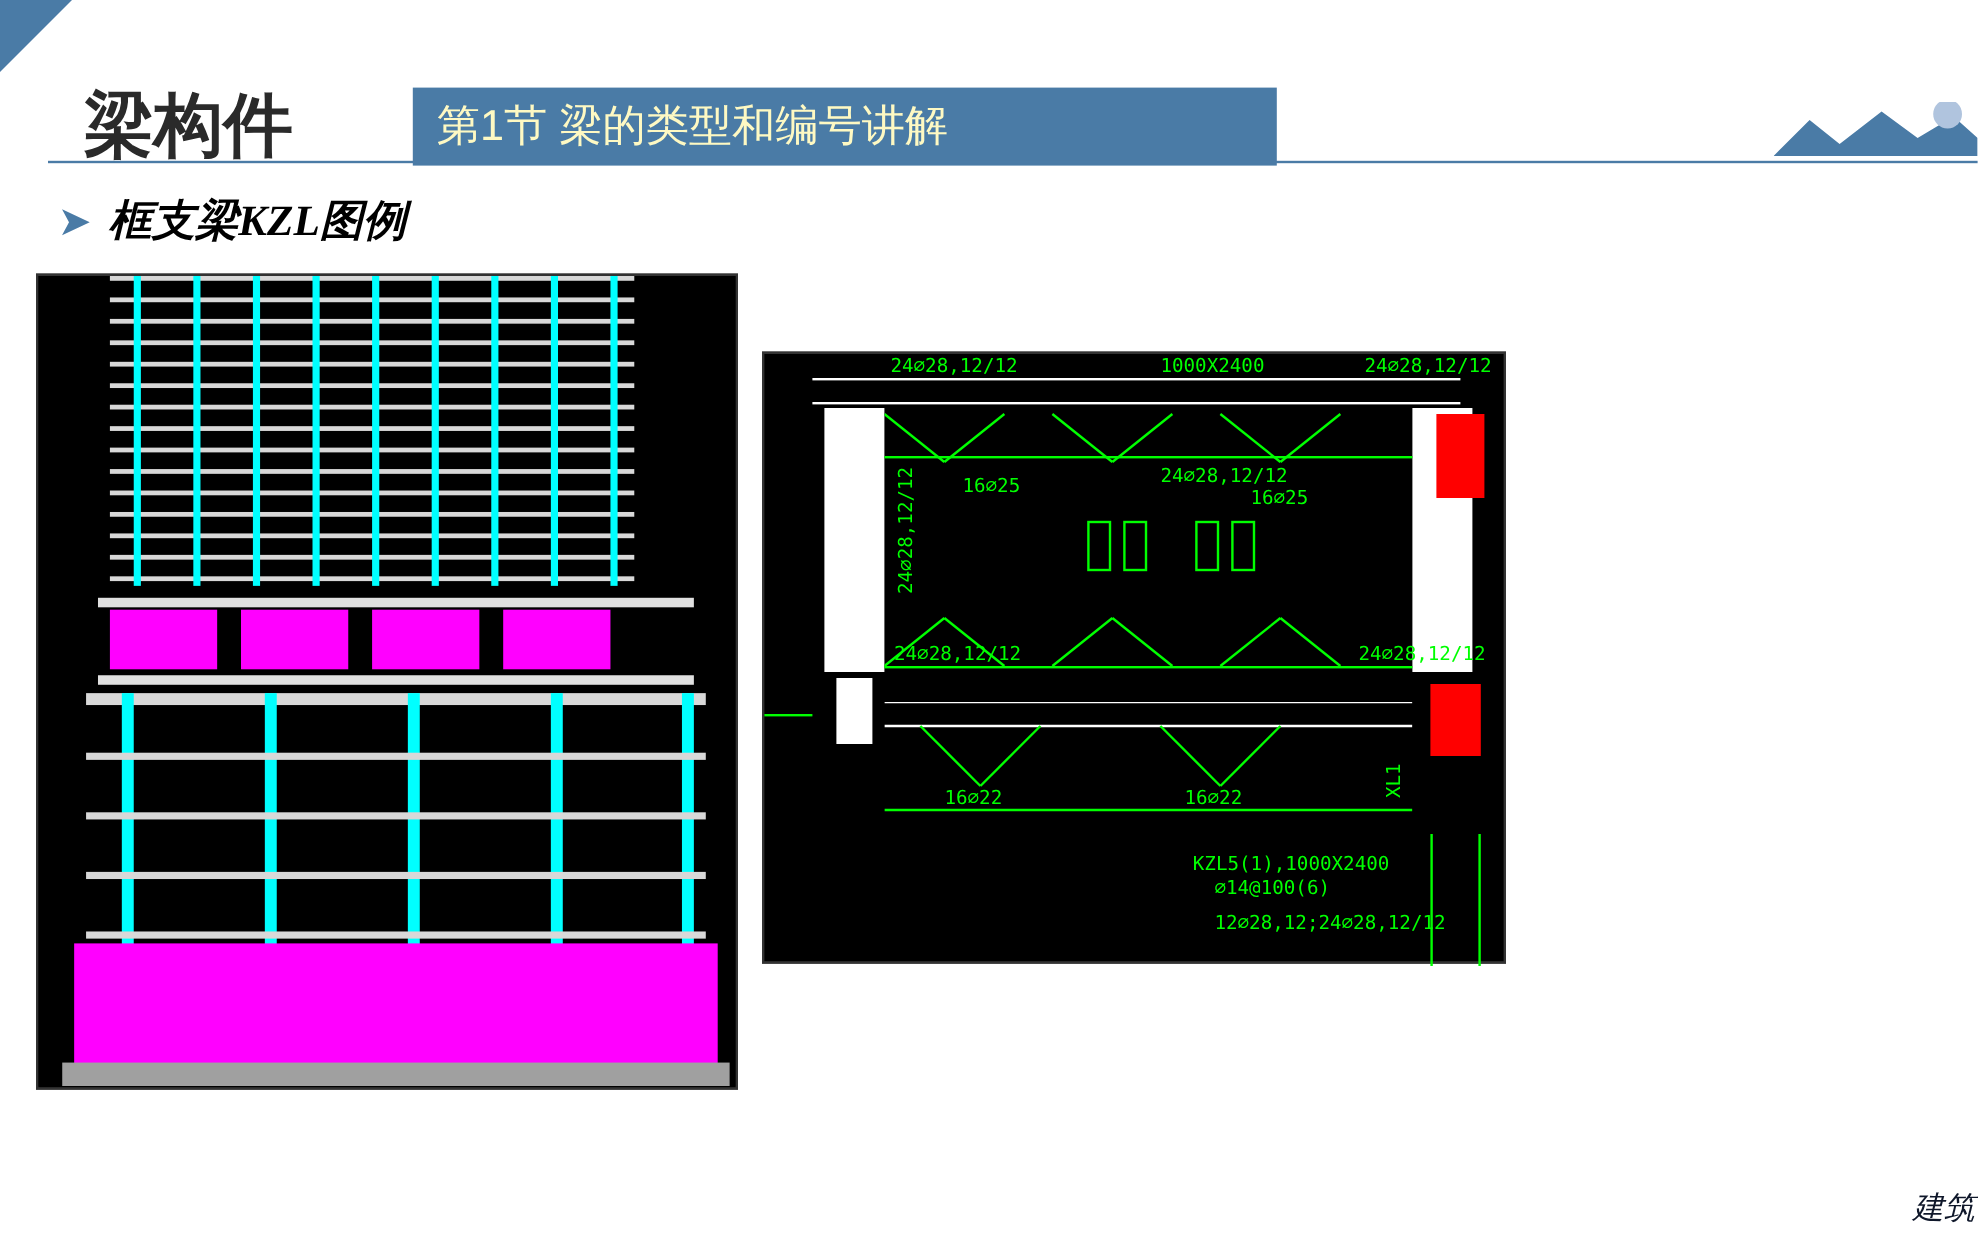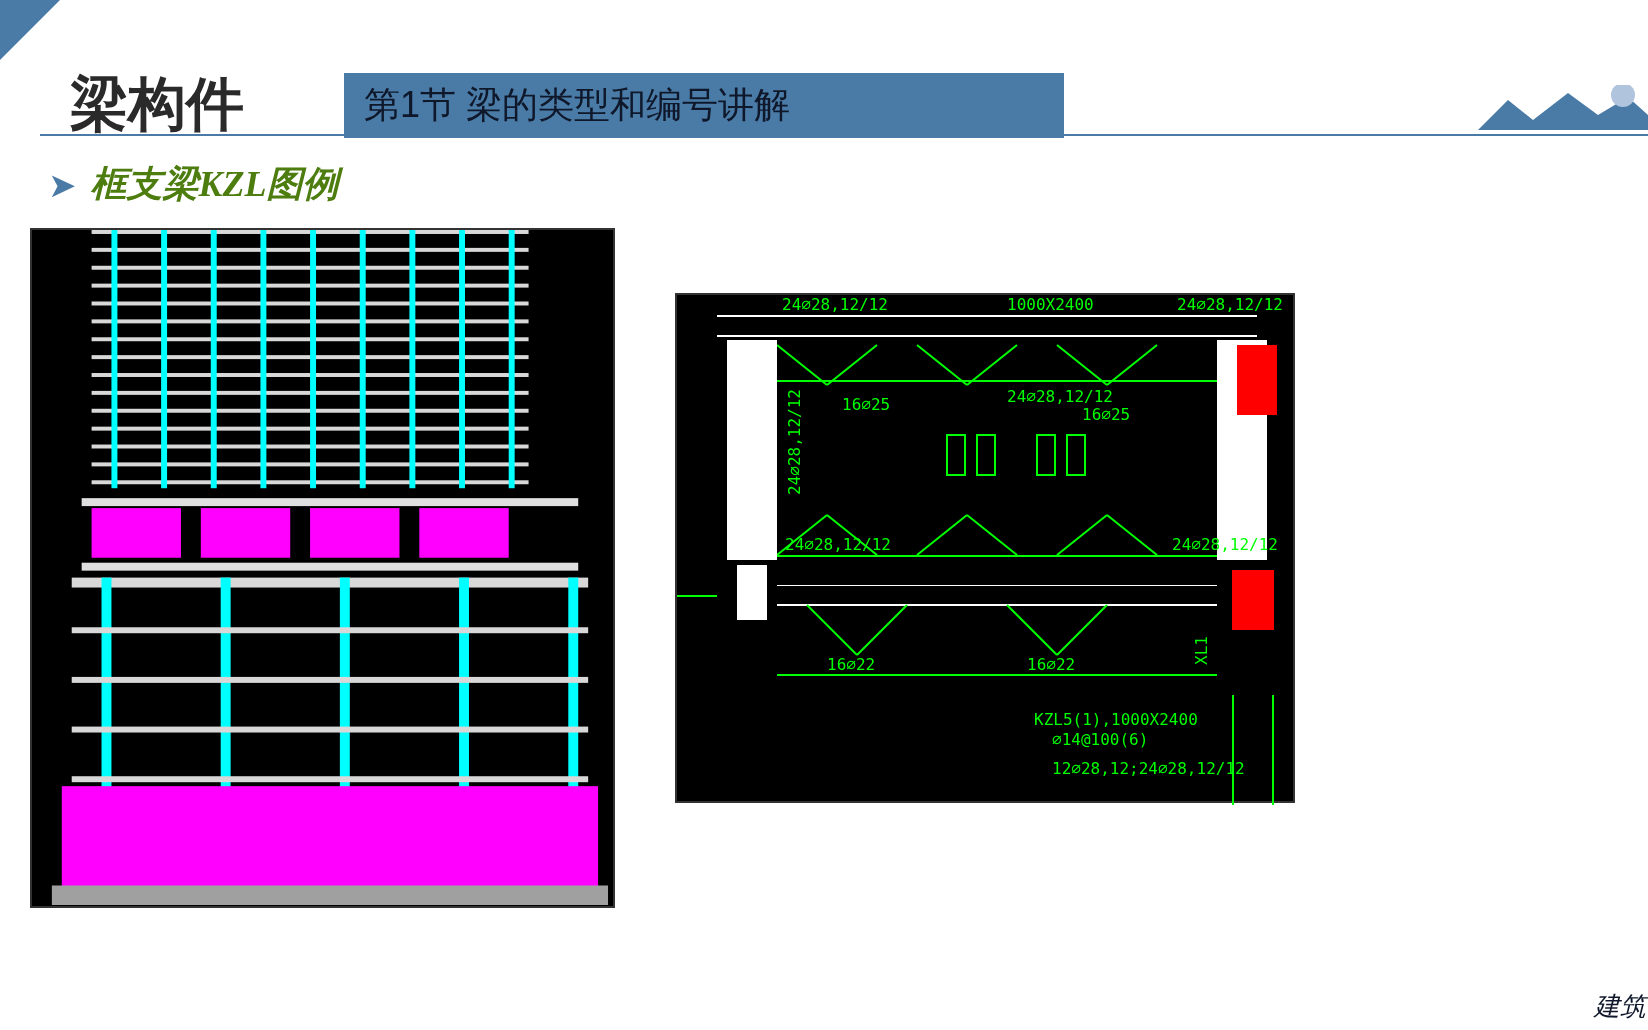--- a/index.html
+++ b/index.html
@@ -33,21 +33,21 @@
       align-items: center;
     }
     .main-title {
       font-size: 58px;
       font-weight: bold;
       color: #2a2a2a;
       margin-right: 100px;
     }
     .section-banner {
       background: #4a7ba6;
-      color: #0f172a;
+      color: #fef9c3;
       font-size: 36px;
       padding: 8px 40px 8px 20px;
       min-width: 720px;
     }
     .mountain-decoration {
       position: absolute;
       top: 85px;
       right: 0;
       width: 170px;
       height: 45px;
@@ -69,31 +69,30 @@
       gap: 14px;
     }
     .bullet-arrow {
       color: #4a7ba6;
       font-size: 34px;
     }
     .subtitle-text {
       font-size: 36px;
       font-style: italic;
       font-weight: bold;
-      color: #4d7c0f;
+      color: #000000;
       font-family: "KaiTi", "STKaiti", serif;
     }
     .content-area {
       position: absolute;
       top: 228px;
       left: 30px;
       right: 30px;
       bottom: 20px;
       display: flex;
-      gap: 40px;
     }
     .left-image {
       width: 585px;
       height: 680px;
       background: #000;
       position: relative;
       overflow: hidden;
       border: 2px solid #333;
     }
     .building-3d {

